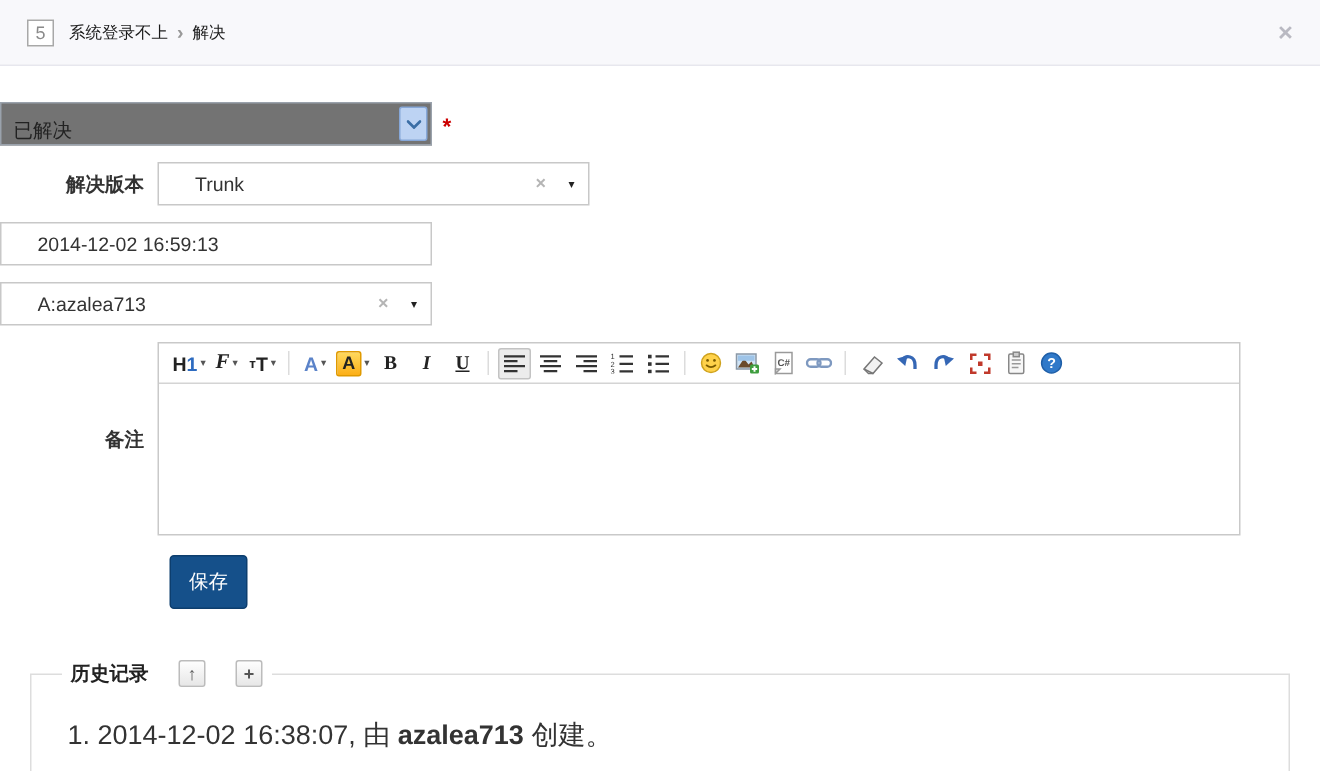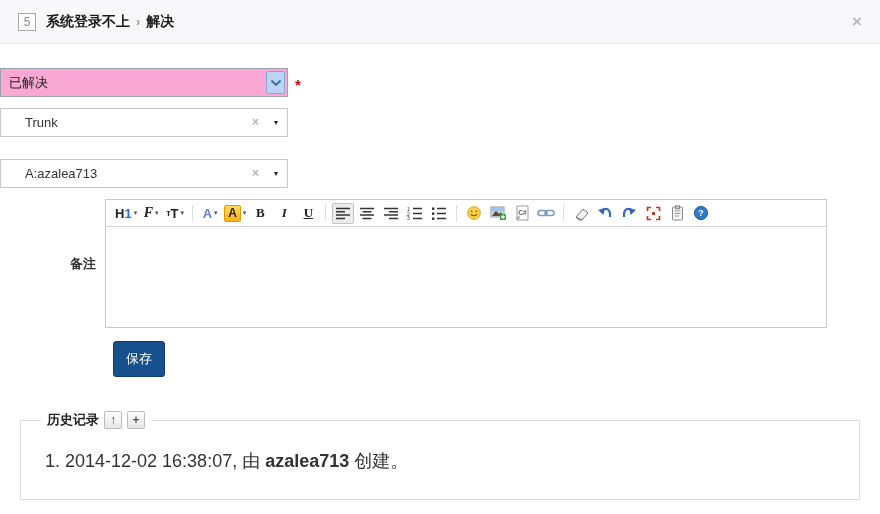--- a/index.html
+++ b/index.html
@@ -4,33 +4,33 @@
 <style>
   * { margin:0; padding:0; box-sizing:border-box; }
   html,body { background:#fff; }
   body { width:880px; height:514px; font-family:"Liberation Sans","DejaVu Sans",sans-serif; color:#333; overflow:hidden; }
 
   
   .dlg-header { height:44px; background:#f8f8fb; border-bottom:1px solid #e7e7ee;
     display:flex; align-items:center; padding:0 18px; }
   .bug-id { width:18px; height:18px; border:1px solid #a8a8a8; background:#fff; color:#8a8a8a;
     font-size:12px; line-height:16px; text-align:center; margin-right:10px; }
-  .dlg-title { font-size:14px; font-weight:bold; color:#1a1a1a; }
+  .dlg-title { font-size:11px; font-weight:normal; color:#1a1a1a; }
   .crumb-sep { color:#999; font-size:13px; margin:0 6px; font-weight:bold; }
   .dlg-close { margin-left:auto; color:#b9b9c2; font-weight:bold; font-size:17px; line-height:1;
     cursor:pointer; }
 
   
   .form-area { padding-top:24px; }
   .form-row { display:flex; align-items:center; margin-bottom:11px; }
   .lbl { width:105px; text-align:right; padding-right:9px; font-weight:bold; font-size:13px; color:#333; flex:none; }
   .ctrl { display:flex; align-items:center; }
 
-  .sel-box { position:relative; width:288px; height:29px; border:1px solid #9aa2ac; background:#f9a8d4;
-    display:flex; align-items:center; padding-left:8px; font-size:13px; color:#222; cursor:pointer; }
+  .sel-box { position:relative; width:288px; height:29px; border:1px solid #9aa2ac; background:#737373;
+    display:flex; align-items:flex-end; padding-left:8px; font-size:13px; color:#222; cursor:pointer; }
   .sel-arrow { position:absolute; right:2px; top:2px; bottom:2px; width:19px; background:#bdd3f3;
     border:1px solid #86a7d8; border-radius:2px; display:flex; align-items:center; justify-content:center; }
   .req { color:#cc0000; font-size:15px; font-weight:bold; margin-left:7px; margin-top:4px; }
 
   .txt-input { width:288px; height:29px; border:1px solid #c8c8c8; padding:0 30px 0 24px;
     font-size:13px; color:#333; font-family:inherit; background:#fff; }
   .picker { position:relative; width:288px; }
   .picker .txt-input { width:100%; padding-right:48px; }
   .clear-x { position:absolute; right:29px; top:8px; color:#b5b5b5; font-weight:bold; font-size:12px;
     line-height:1; cursor:pointer; }
@@ -54,21 +54,21 @@
   .b-b { font-weight:bold; font-family:"Liberation Serif",serif; }
   .b-i { font-style:italic; font-weight:bold; font-family:"Liberation Serif",serif; }
   .b-u { text-decoration:underline; font-weight:bold; font-family:"Liberation Serif",serif; }
   .ed-body { height:100px; background:#fff; cursor:text; }
 
   .btn-save { margin:13px 0 0 113px; background:#15508a; border:1px solid #0d3e6e; color:#fff;
     font-size:13px; font-family:inherit; padding:8px 12px; border-radius:3px; cursor:pointer; }
 
   
   fieldset.history { margin:34px 20px 0; border:1px solid #ddd; padding:10px 14px 26px; }
-  fieldset.history legend { margin-left:6px; padding:0 6px; font-size:13px; display:inline-flex; align-items:center; }
+  fieldset.history legend { margin-left:6px; padding:0 6px; font-size:13px; display:inline-flex; align-items:center;gap:15px; }
   .hist-title { font-weight:bold; color:#222; }
   .mini-btn { width:18px; height:18px; border:1px solid #bcbcbc; border-radius:2px;
     background:linear-gradient(#fefefe,#e7e7e7); color:#555; font-weight:bold; font-size:12px;
     display:inline-flex; align-items:center; justify-content:center; margin-left:5px; cursor:pointer; line-height:1; }
   .hist-entry { font-size:18px; color:#333; padding-left:10px; margin-top:10px; }
   .hist-user { font-weight:bold; }
 
   svg { display:block; }
 </style>
 </head>
@@ -92,30 +92,34 @@
           <svg width="10" height="6" viewBox="0 0 10 6">
             <path d="M1 1 L5 5 L9 1" fill="none" stroke="#3b6ea5" stroke-width="1.8" stroke-linecap="round"></path>
           </svg>
         </span>
       </div>
       <span class="req">*</span>
     </div>
   </div>
 
   <div class="form-row">
+    <div class="lbl">解决版本</div>
     <div class="ctrl">
       <div class="picker">
         <input class="txt-input" type="text" value="Trunk" style="">
         <span class="clear-x">×</span>
         <span class="caret-dn">▾</span>
       </div>
     </div>
   </div>
 
   <div class="form-row">
+    <div class="ctrl">
+      <input class="txt-input" type="text" value="2014-12-02 16:59:13" style="">
+    </div>
   </div>
 
   <div class="form-row">
     <div class="ctrl">
       <div class="picker">
         <input class="txt-input" type="text" value="A:azalea713" style="">
         <span class="clear-x">×</span>
         <span class="caret-dn">▾</span>
       </div>
     </div>

